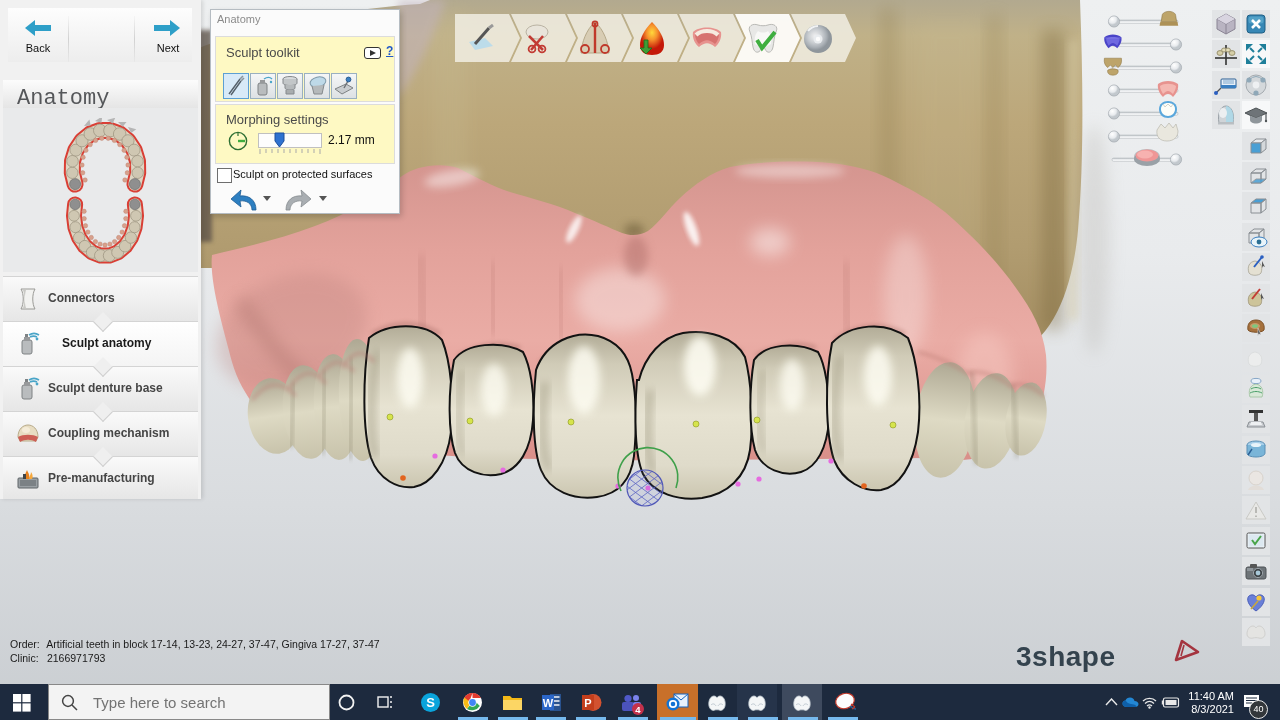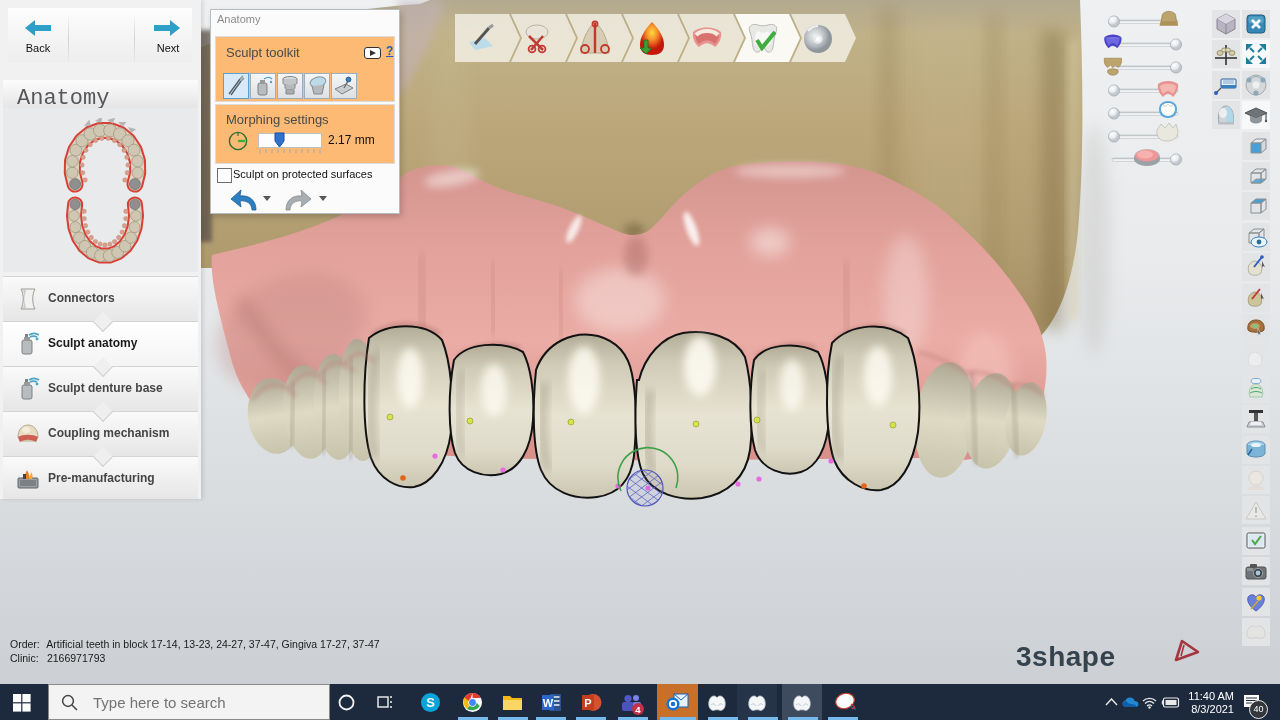--- a/index.html
+++ b/index.html
@@ -10,26 +10,26 @@
 .lpanel{left:0;top:0;width:201px;height:499px;background:#f1f1f1;box-shadow:2px 0 4px rgba(0,0,0,.12);}
 .navbar{left:8px;top:8px;width:184px;height:54px;background:linear-gradient(180deg,#fdfdfd,#ededed);}
 .navsep{top:8px;width:1px;height:46px;background:linear-gradient(180deg,rgba(0,0,0,0.02),rgba(0,0,0,0.14),rgba(0,0,0,0.02));}
 .navlbl{top:34px;width:60px;text-align:center;font-size:11px;color:#111;}
 .hdr{left:3px;top:80px;width:195px;height:38px;background:linear-gradient(180deg,#fcfcfc,#dddddd);font-family:Liberation Mono, monospace;}
 .hdr span{position:absolute;left:14px;top:6px;font-size:22px;color:#55575a;}
 .archbox{left:3px;top:108px;width:195px;height:164px;background:#e9eaeb;}
 .prow{left:3px;width:195px;height:44px;background:linear-gradient(180deg,#fafafa,#e6e6e6);border-top:1px solid #d4d4d4;}
 .prow.sel{background:linear-gradient(180deg,#ffffff,#f4f4f4);}
 .prow .lbl{position:absolute;left:45px;top:14px;font-size:12px;font-weight:bold;color:#454545;}
-.prow.sel .lbl{color:#1a1a1a;}
+.prow.sel .lbl{color:#1a1a1a;margin-left:14px;}
 .prow .ic{position:absolute;left:12px;top:9px;}
 .notch{width:13px;height:13px;transform:rotate(45deg);background:#efefef;border-right:1px solid #cfcfcf;border-bottom:1px solid #cfcfcf;z-index:5;}
 
 .swin{left:210px;top:9px;width:188px;height:203px;background:#fbfbfb;border:1px solid #b5bcc2;box-shadow:2px 3px 6px rgba(0,0,0,.18);}
-.ssec{position:absolute;left:4px;width:178px;background:#fdba74;border:1px solid #dcdcdc;}
+.ssec{position:absolute;left:4px;width:178px;background:#fef9c3;border:1px solid #dcdcdc;}
 .stitle{position:absolute;left:6px;top:3px;font-size:11px;color:#8b8b8b;}
 .sh{position:absolute;left:10px;font-size:13px;color:#4a4a4a;}
 .tbtn{position:absolute;top:36px;width:24px;height:24px;background:linear-gradient(180deg,#f5f6f7,#dde1e4);border:1px solid #9ab0c0;}
 .tbtn.sel{background:#d8eaf8;border:1px solid #5c9fd3;}
 
 .chev{top:14px;width:66px;height:48px;background:rgba(243,240,231,0.82);clip-path:polygon(0 0,54px 0,65px 24px,54px 48px,0 48px,11px 24px);}
 .chev.act{background:rgba(253,252,249,0.96);}
 
 .rbtn{width:28px;height:28px;background:#e2e4e6;}
 .rbtn.hl{background:#f7f8f9;}

